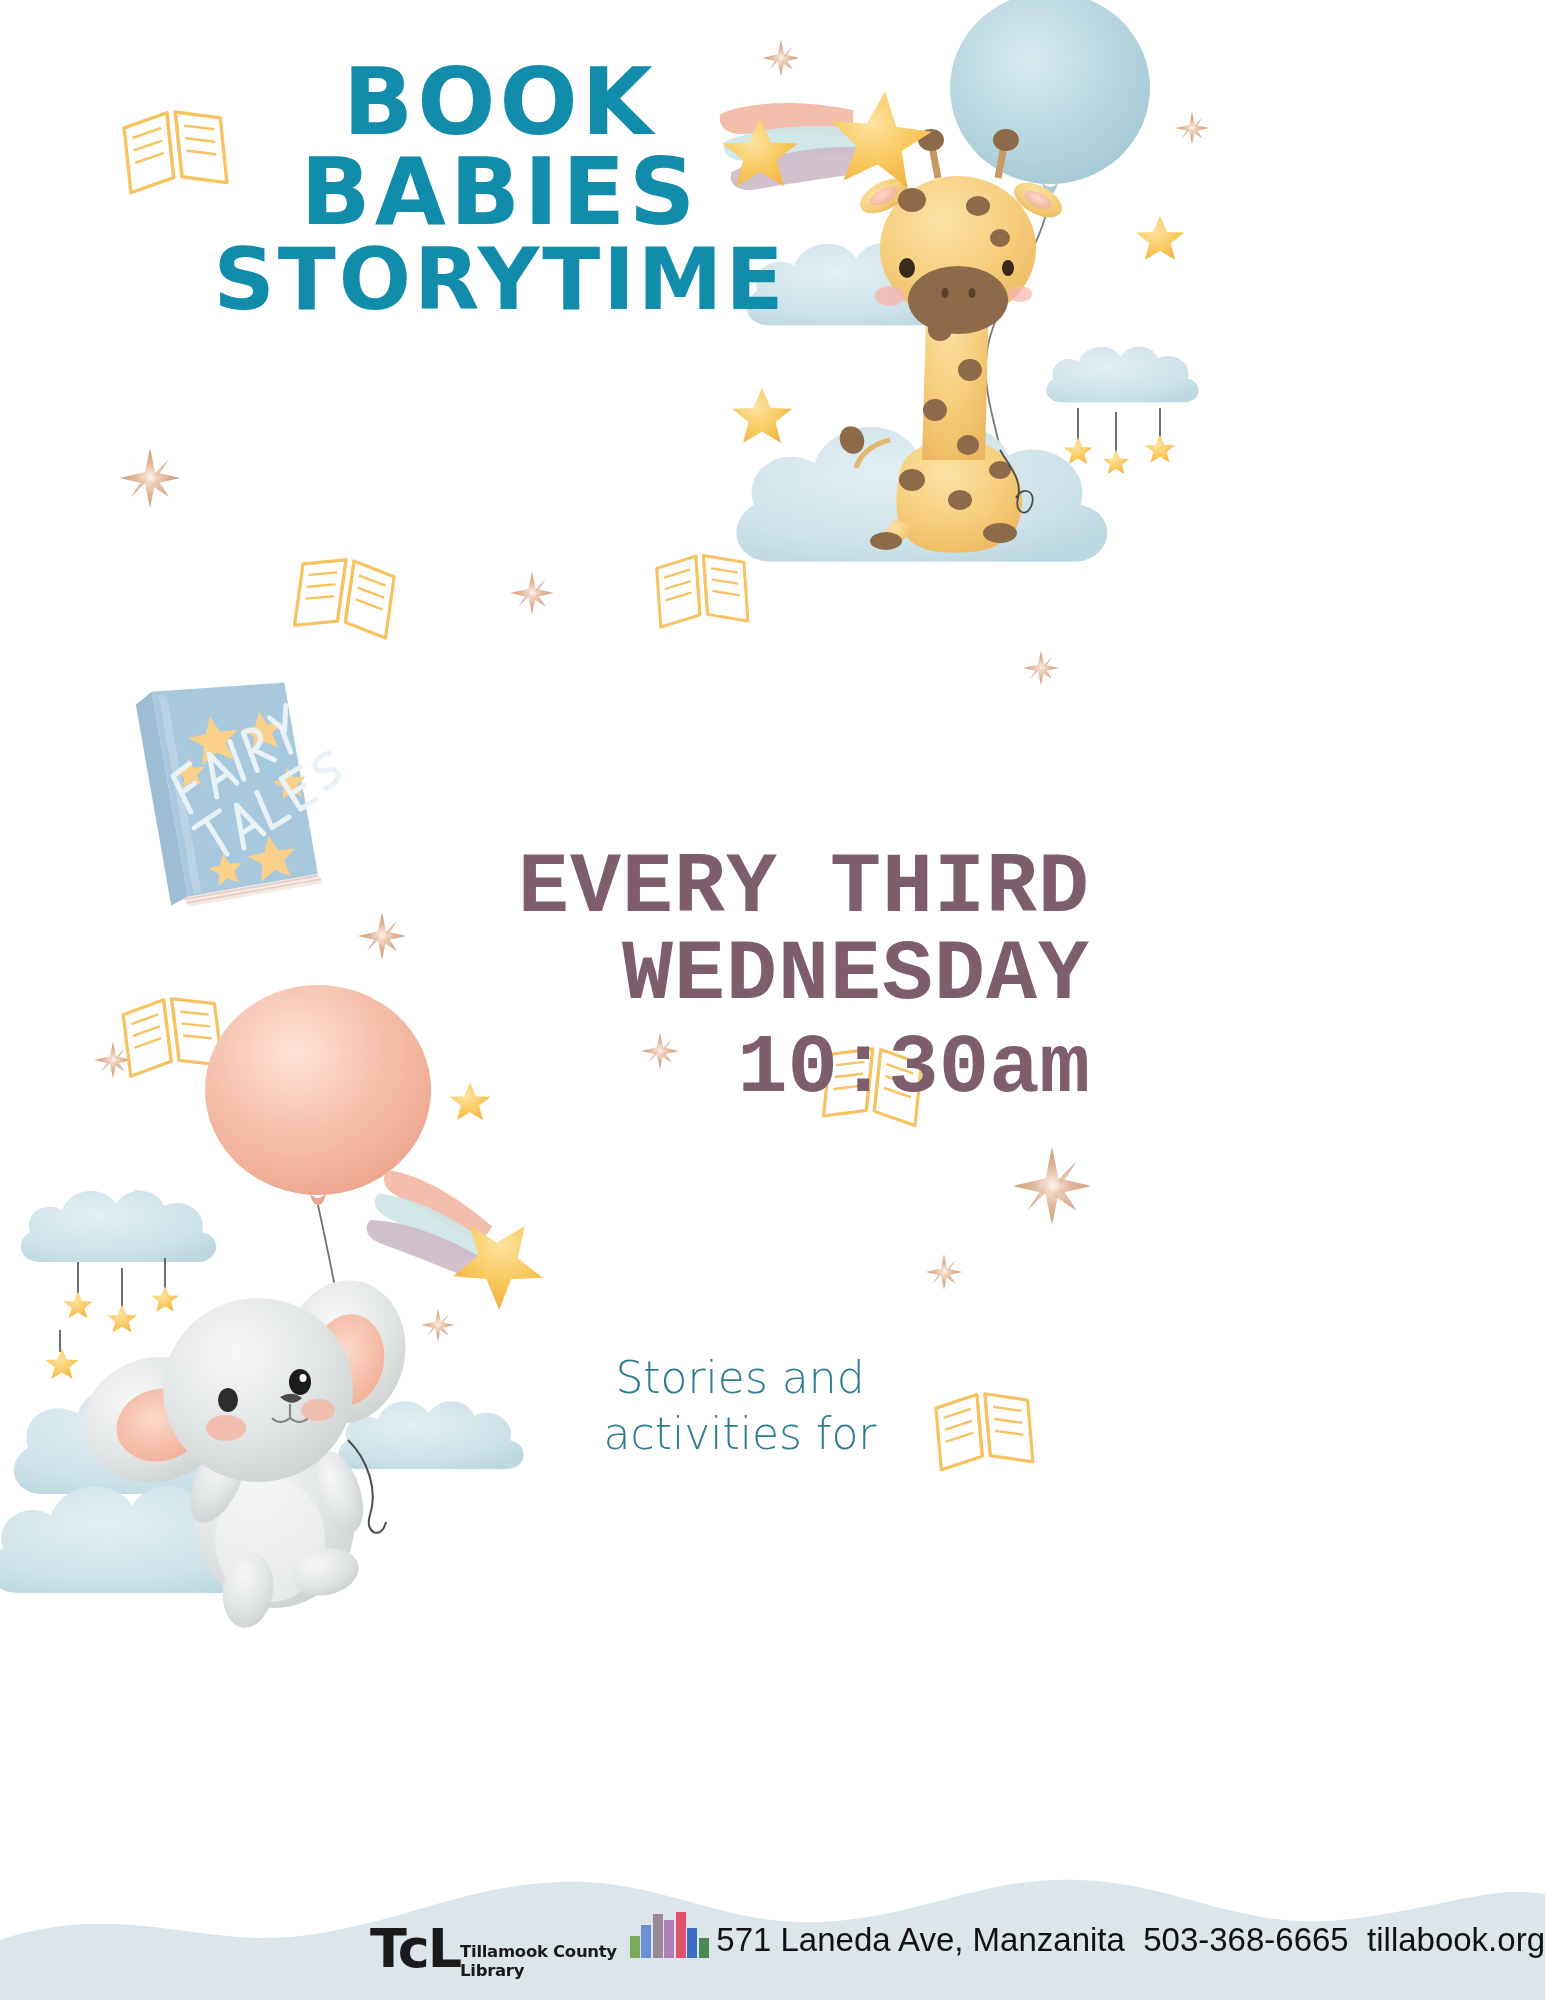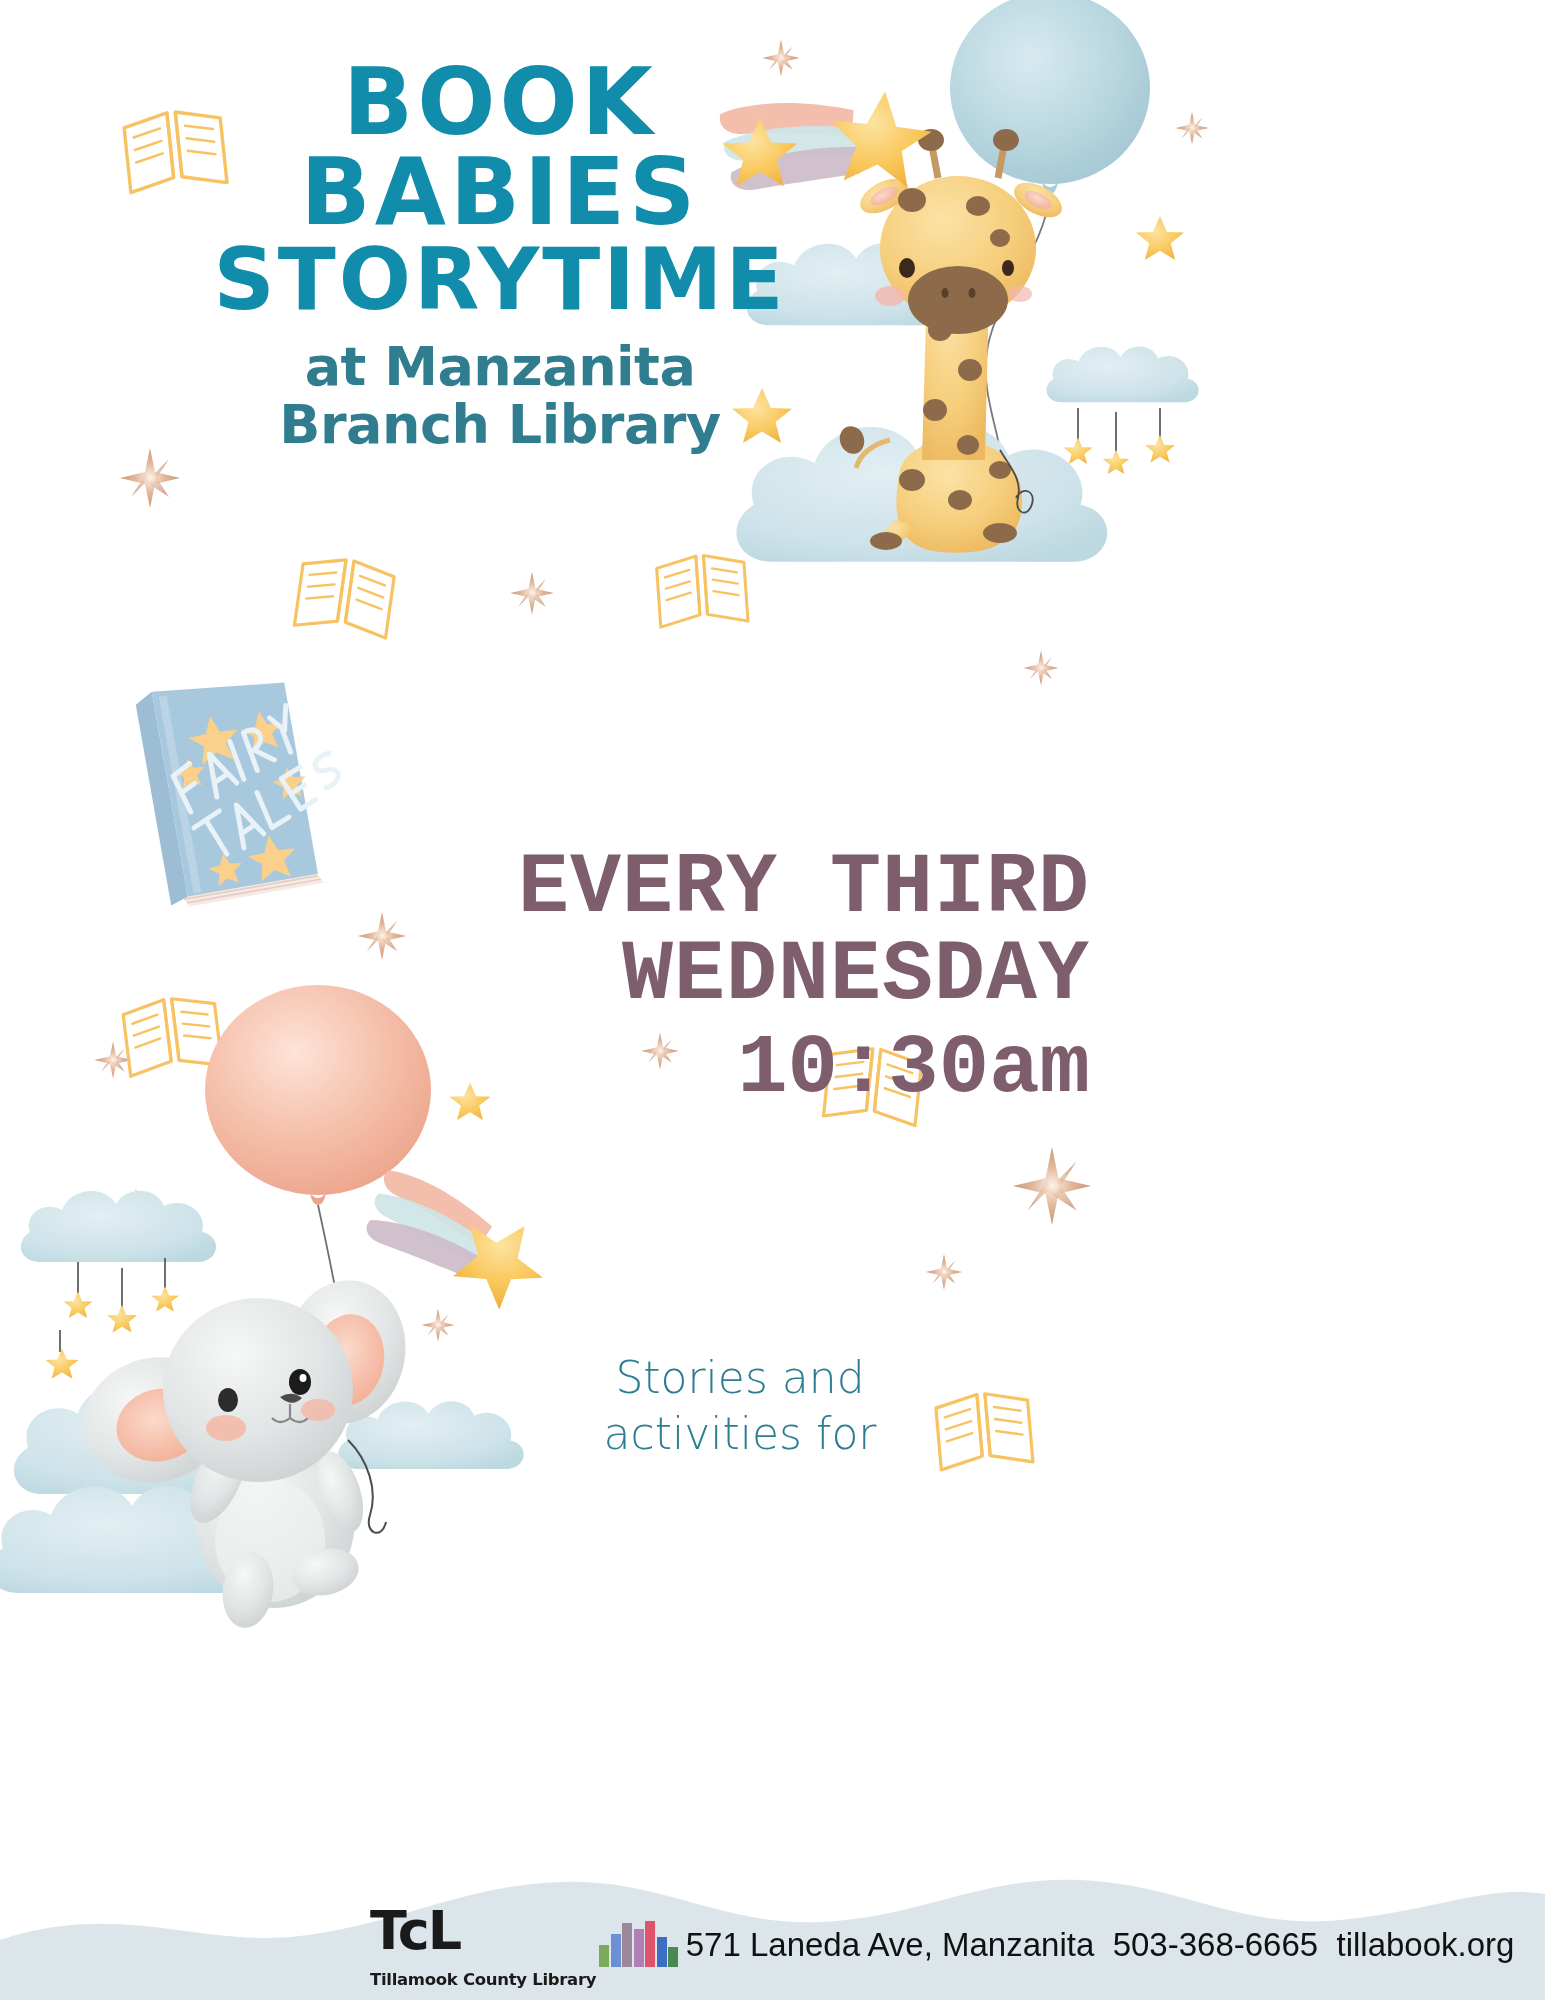--- a/index.html
+++ b/index.html
@@ -78,21 +78,21 @@
   }
 
   
   .footer{
     position:absolute;
     left:370px; top:1908px;
     display:flex; align-items:center;
     z-index:40;
   }
   .logo{ display:flex; align-items:flex-end; }
-  .logo-left{ display:flex; flex-direction:column; }
+  .logo-left{ display:flex; flex-direction:row; }
   .logo-tcl{
     font-family:"DejaVu Sans", sans-serif;
     font-weight:bold;
     font-size:54px;
     color:#1a1a1a;
     line-height:0.86;
     letter-spacing:-2px;
   }
   .logo-sub{
     font-family:"DejaVu Sans", sans-serif;
@@ -520,24 +520,20 @@
     <path d="M 0,1940 C 120,1900 200,1948 300,1936 C 400,1924 460,1886 560,1882
              C 660,1878 720,1926 820,1922 C 920,1918 980,1876 1080,1880
              C 1180,1884 1240,1930 1340,1920 C 1430,1912 1490,1884 1545,1894
              L 1545,2000 L 0,2000 Z" fill="#d9e4e9" opacity="0.95"></path>
   </svg>
 
   <div class="title-block">
     <div class="title-line l1">BOOK</div>
     <div class="title-line l2">BABIES</div>
     <div class="title-line l3">STORYTIME</div>
-    <div class="subtitle">
-      <div>at Manzanita</div>
-      <div>Branch Library</div>
-    </div>
   </div>
 
   <div class="when-block">
     <div class="when-l1">EVERY THIRD</div>
     <div class="when-l2">WEDNESDAY</div>
     <div class="when-l3">10:30am</div>
   </div>
 
   <div class="desc-block">
     <div>Stories and</div>

